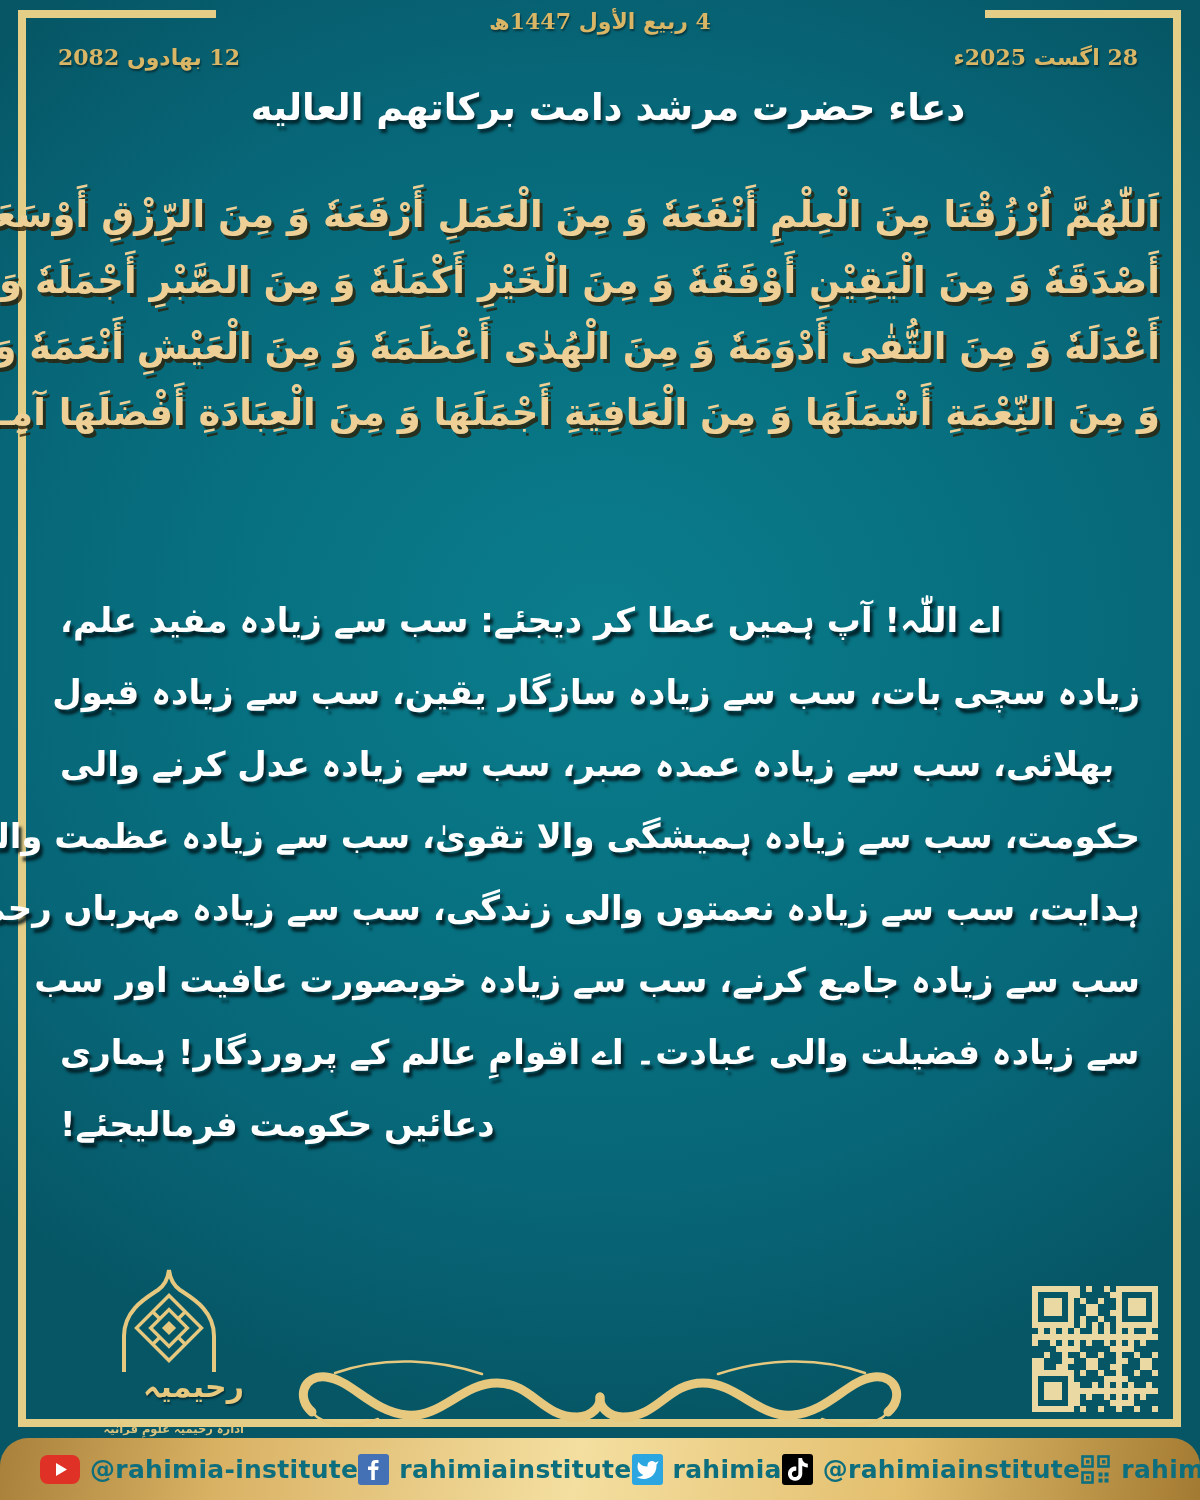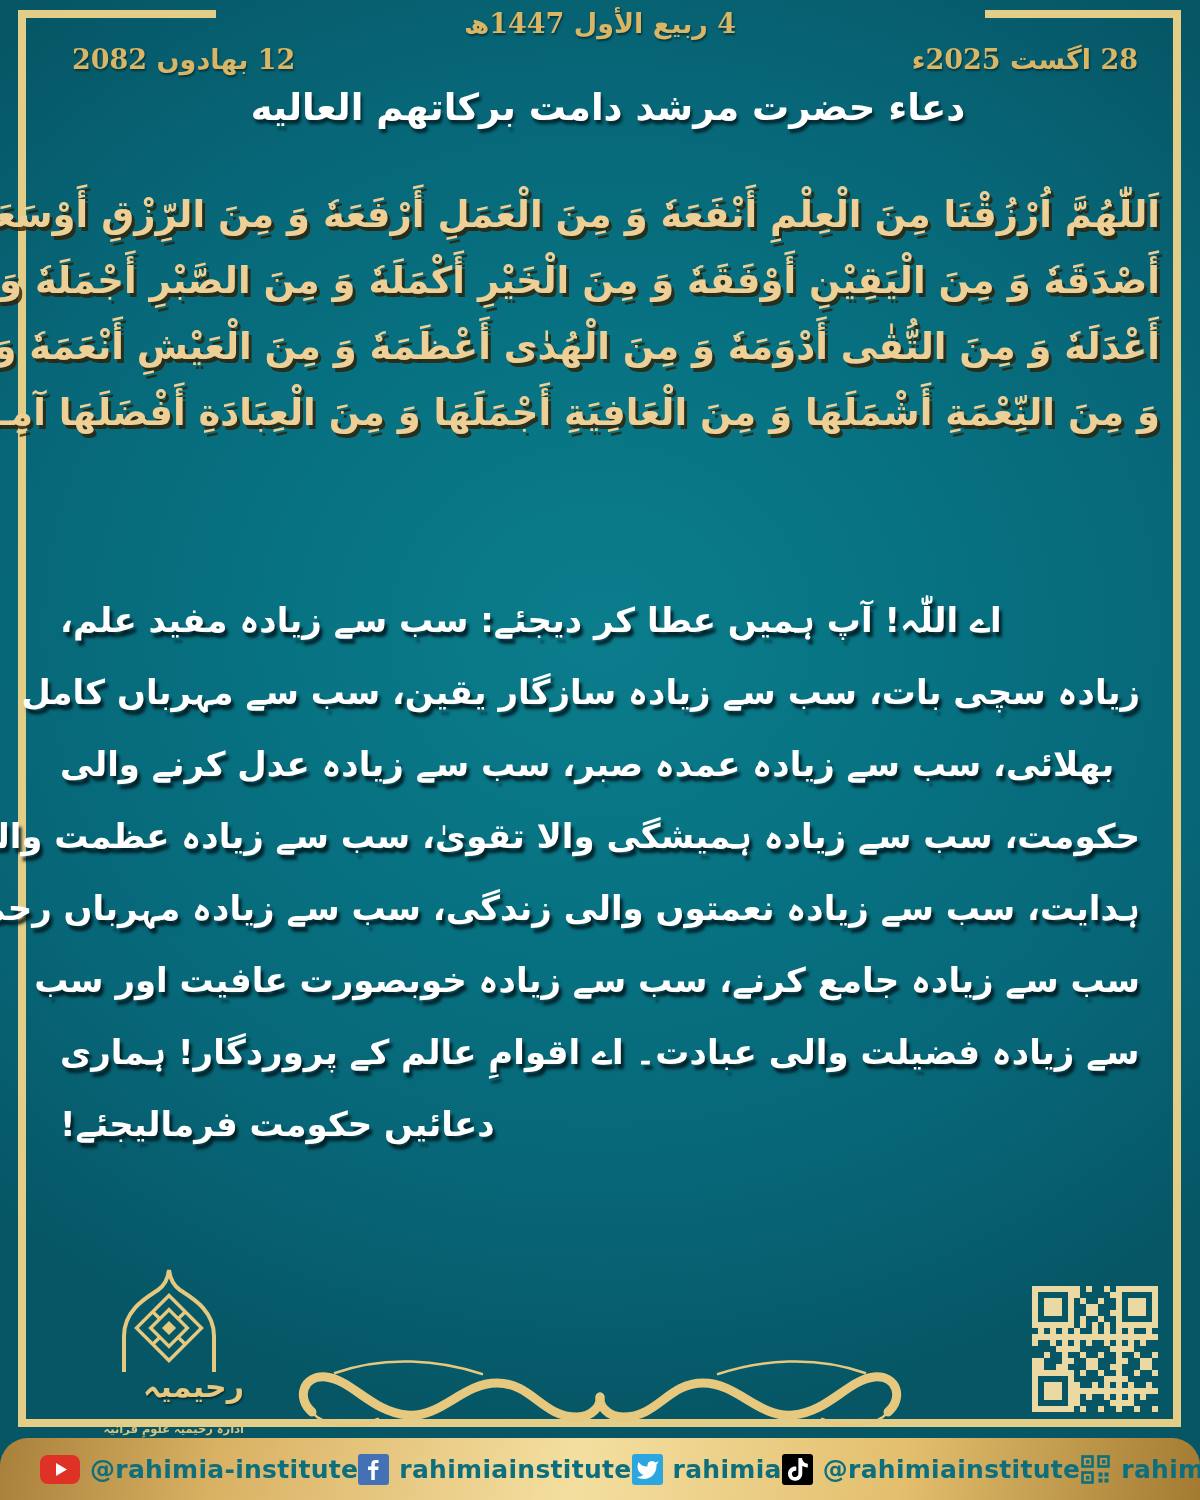--- a/index.html
+++ b/index.html
@@ -10,24 +10,24 @@
   }
   
   .frame-seg{position:absolute;background:#e3cd87;}
   .frame-top-left{left:18px;top:10px;width:198px;height:8px;}
   .frame-top-right{left:985px;top:10px;width:196px;height:8px;}
   .frame-left{left:18px;top:10px;width:8px;height:1416px;}
   .frame-right{left:1173px;top:10px;width:8px;height:1416px;}
   .frame-bottom{left:18px;top:1419px;width:1163px;height:8px;}
   
   .date{position:absolute;color:#d9b666;font-family:"DejaVu Serif","DejaVu Sans",serif;
-        font-size:27px;font-weight:bold;text-shadow:1px 2px 2px rgba(0,25,30,.6);white-space:nowrap;}
+        font-size:22px;font-weight:bold;text-shadow:1px 2px 2px rgba(0,25,30,.6);white-space:nowrap;}
   .date-hijri{top:8px;left:0;width:100%;text-align:center;}
   .date-greg{top:44px;right:62px;}
-  .date-bik{top:44px;left:58px;margin-left:14px;}
+  .date-bik{top:44px;left:58px;}
   .page-title{position:absolute;top:86px;left:8px;width:100%;text-align:center;color:#ffffff;
         font-size:37px;font-weight:bold;text-shadow:2px 4px 3px rgba(0,20,26,.75);}
   
   .prayer{position:absolute;top:182px;left:40px;right:40px;text-align:center;direction:rtl;}
   .prayer .line{color:#eed096;font-size:37px;font-weight:bold;line-height:66px;white-space:nowrap;
         text-shadow:3px 4px 0 rgba(46,32,8,.8);}
   
   .translation{position:absolute;top:584px;left:60px;right:60px;text-align:left;direction:rtl;}
   .translation .line{color:#ffffff;font-size:34px;font-weight:bold;line-height:72px;white-space:nowrap;
         text-shadow:3px 5px 3px rgba(0,22,28,.85);}
@@ -67,21 +67,21 @@
 
   <div class="prayer">
     <div class="line">اَللّٰهُمَّ اُرْزُقْنَا مِنَ الْعِلْمِ أَنْفَعَهٗ وَ مِنَ الْعَمَلِ أَرْفَعَهٗ وَ مِنَ الرِّزْقِ أَوْسَعَهٗ وَ مِنَ الْقَوْلِ</div>
     <div class="line">أَصْدَقَهٗ وَ مِنَ الْيَقِيْنِ أَوْفَقَهٗ وَ مِنَ الْخَيْرِ أَكْمَلَهٗ وَ مِنَ الصَّبْرِ أَجْمَلَهٗ وَ مِنَ الْحُكْمِ</div>
     <div class="line">أَعْدَلَهٗ وَ مِنَ التُّقٰى أَدْوَمَهٗ وَ مِنَ الْهُدٰى أَعْظَمَهٗ وَ مِنَ الْعَيْشِ أَنْعَمَهٗ وَ مِنَ الرَّحْمَةِ أَكْرَمَهَا</div>
     <div class="line">وَ مِنَ النِّعْمَةِ أَشْمَلَهَا وَ مِنَ الْعَافِيَةِ أَجْمَلَهَا وَ مِنَ الْعِبَادَةِ أَفْضَلَهَا آمِـــــــين يَا رَبَّ الْعَالَمِيْنَ</div>
   </div>
 
   <div class="translation">
     <div class="line">اے اللّٰہ! آپ ہمیں عطا کر دیجئے: سب سے زیادہ مفید علم،</div>
-    <div class="line">زیادہ سچی بات، سب سے زیادہ سازگار یقین، سب سے مہرباں کامل</div>
+    <div class="line">زیادہ سچی بات، سب سے زیادہ سازگار یقین، سب سے زیادہ قبول</div>
     <div class="line">بھلائی، سب سے زیادہ عمدہ صبر، سب سے زیادہ عدل کرنے والی</div>
     <div class="line">حکومت، سب سے زیادہ ہمیشگی والا تقویٰ، سب سے زیادہ عظمت والی</div>
     <div class="line">ہدایت، سب سے زیادہ نعمتوں والی زندگی، سب سے زیادہ مہرباں رحمت،</div>
     <div class="line">سب سے زیادہ جامع کرنے، سب سے زیادہ خوبصورت عافیت اور سب</div>
     <div class="line">سے زیادہ فضیلت والی عبادت۔ اے اقوامِ عالم کے پروردگار! ہماری</div>
     <div class="line">دعائیں حکومت فرمالیجئے!</div>
   </div>
 
   <div class="logo">
     <svg width="150" height="104" viewBox="0 0 150 104">

